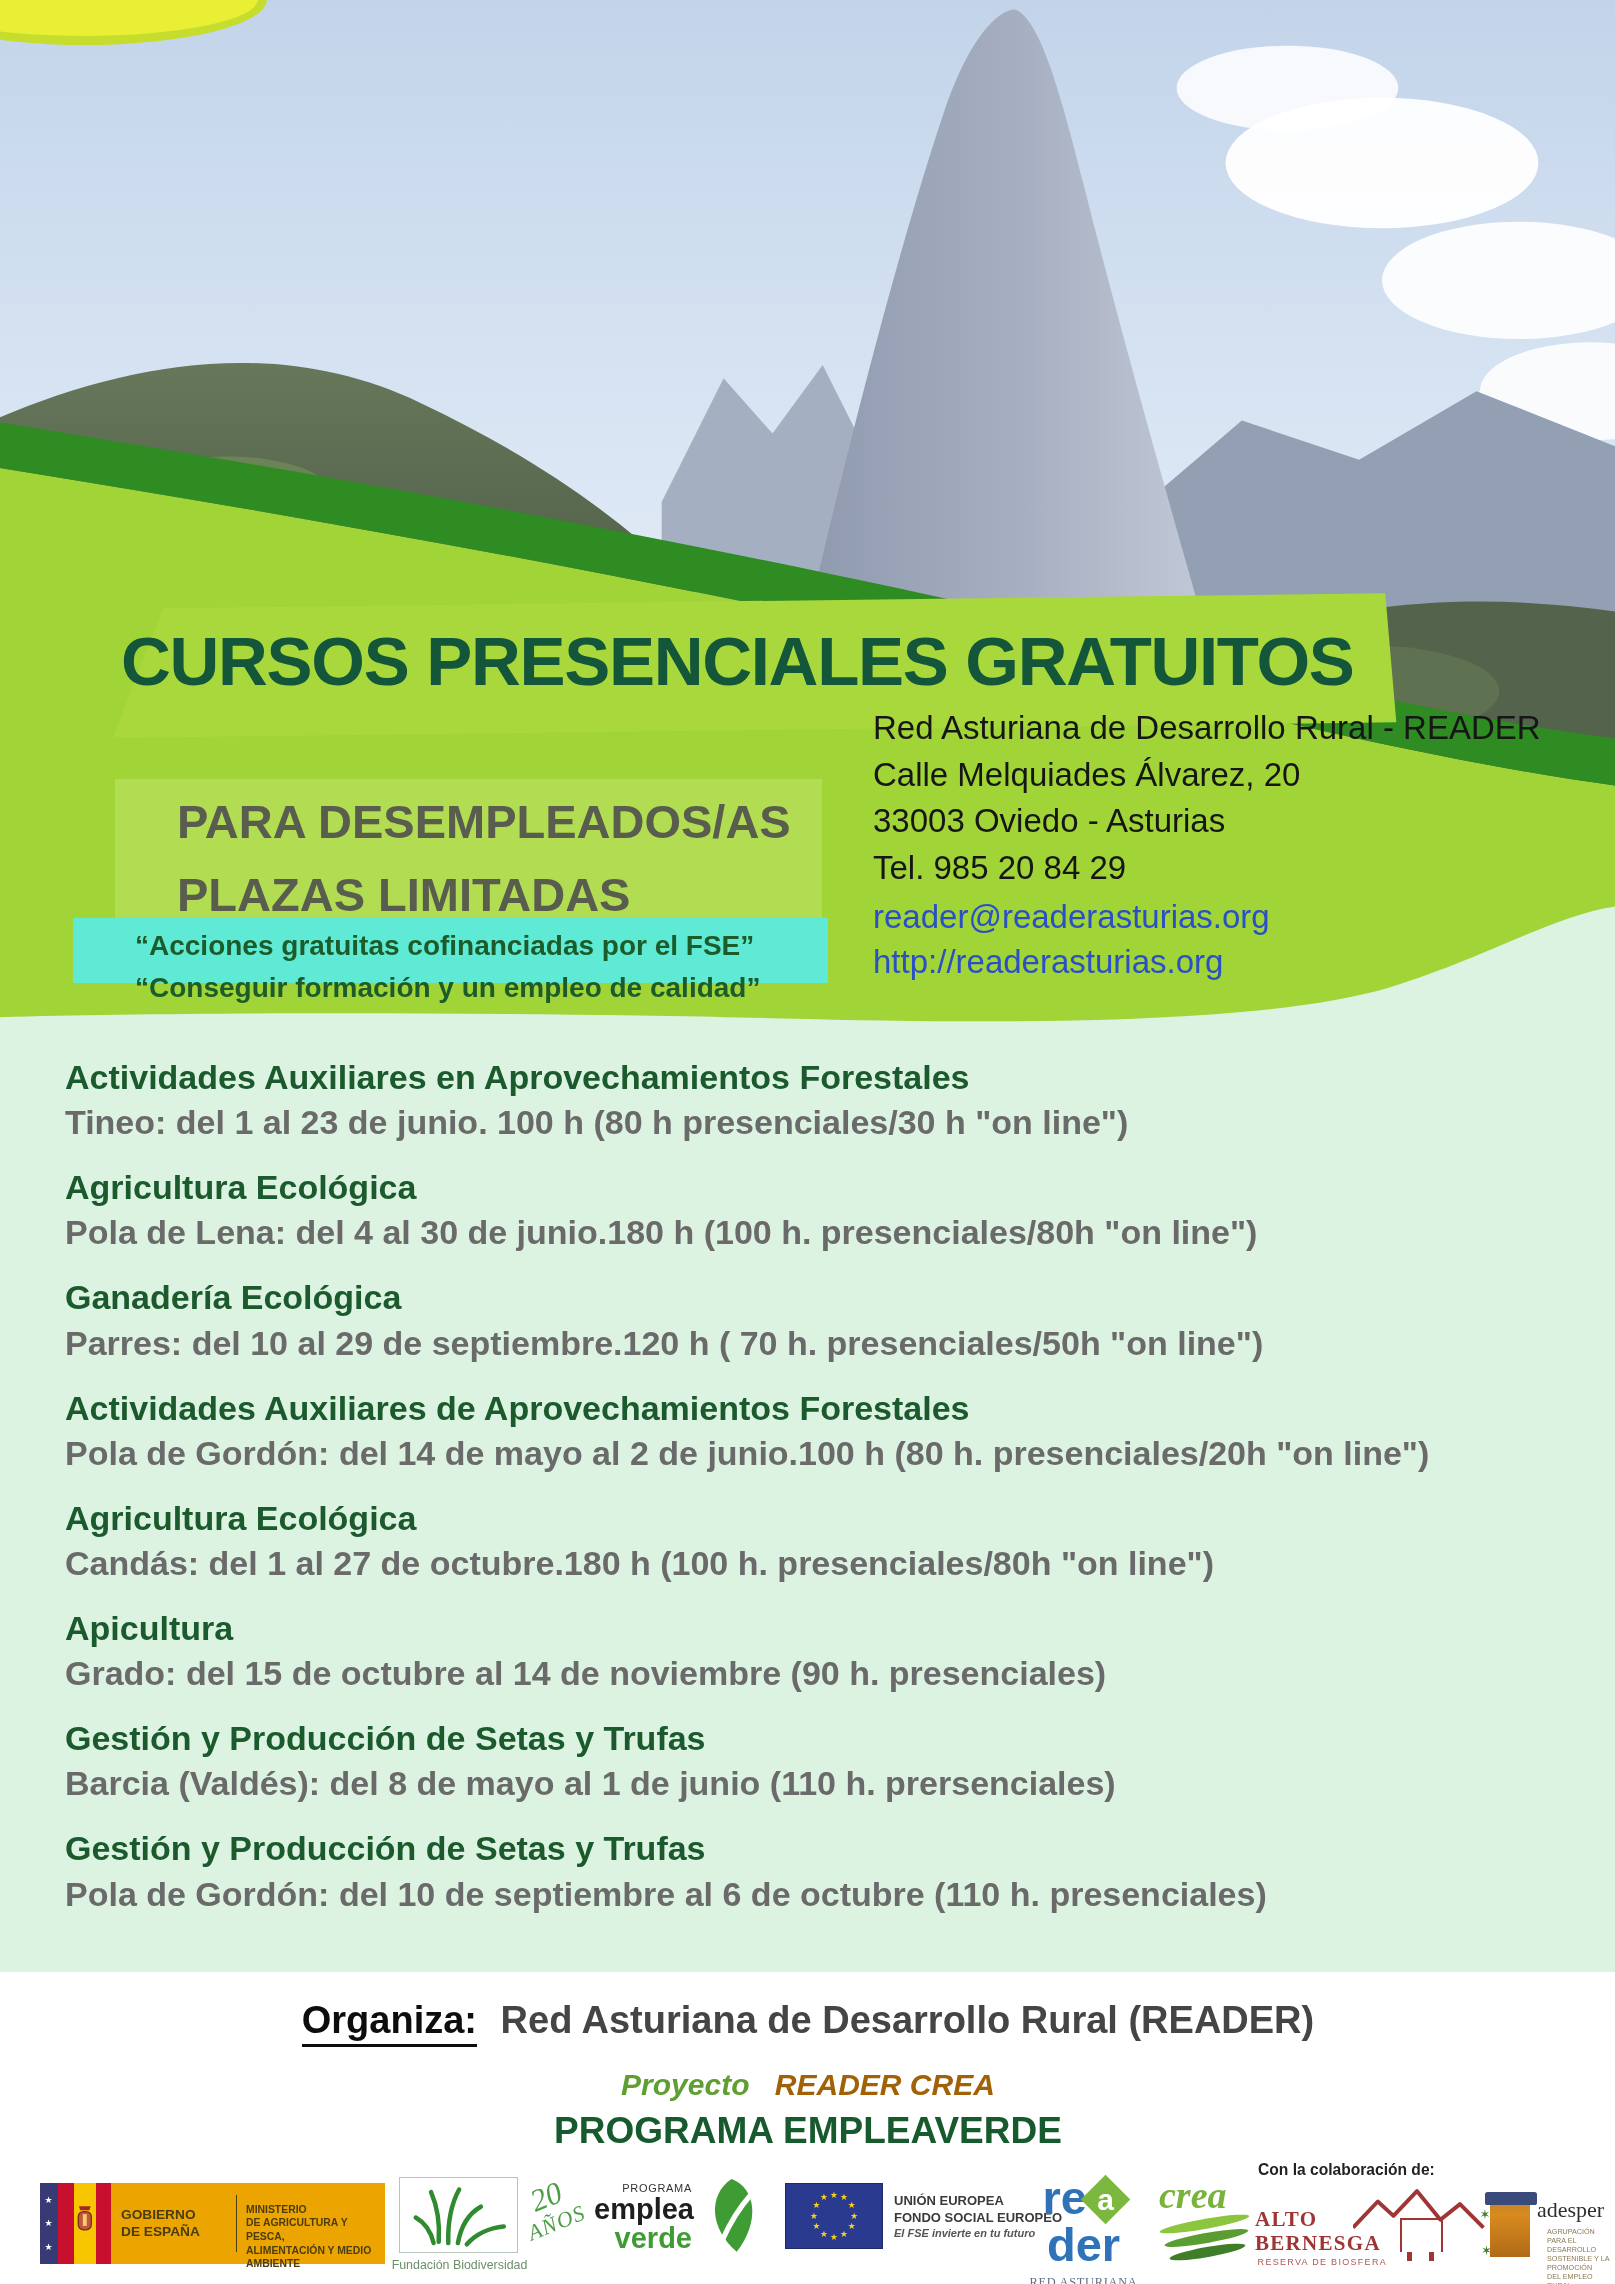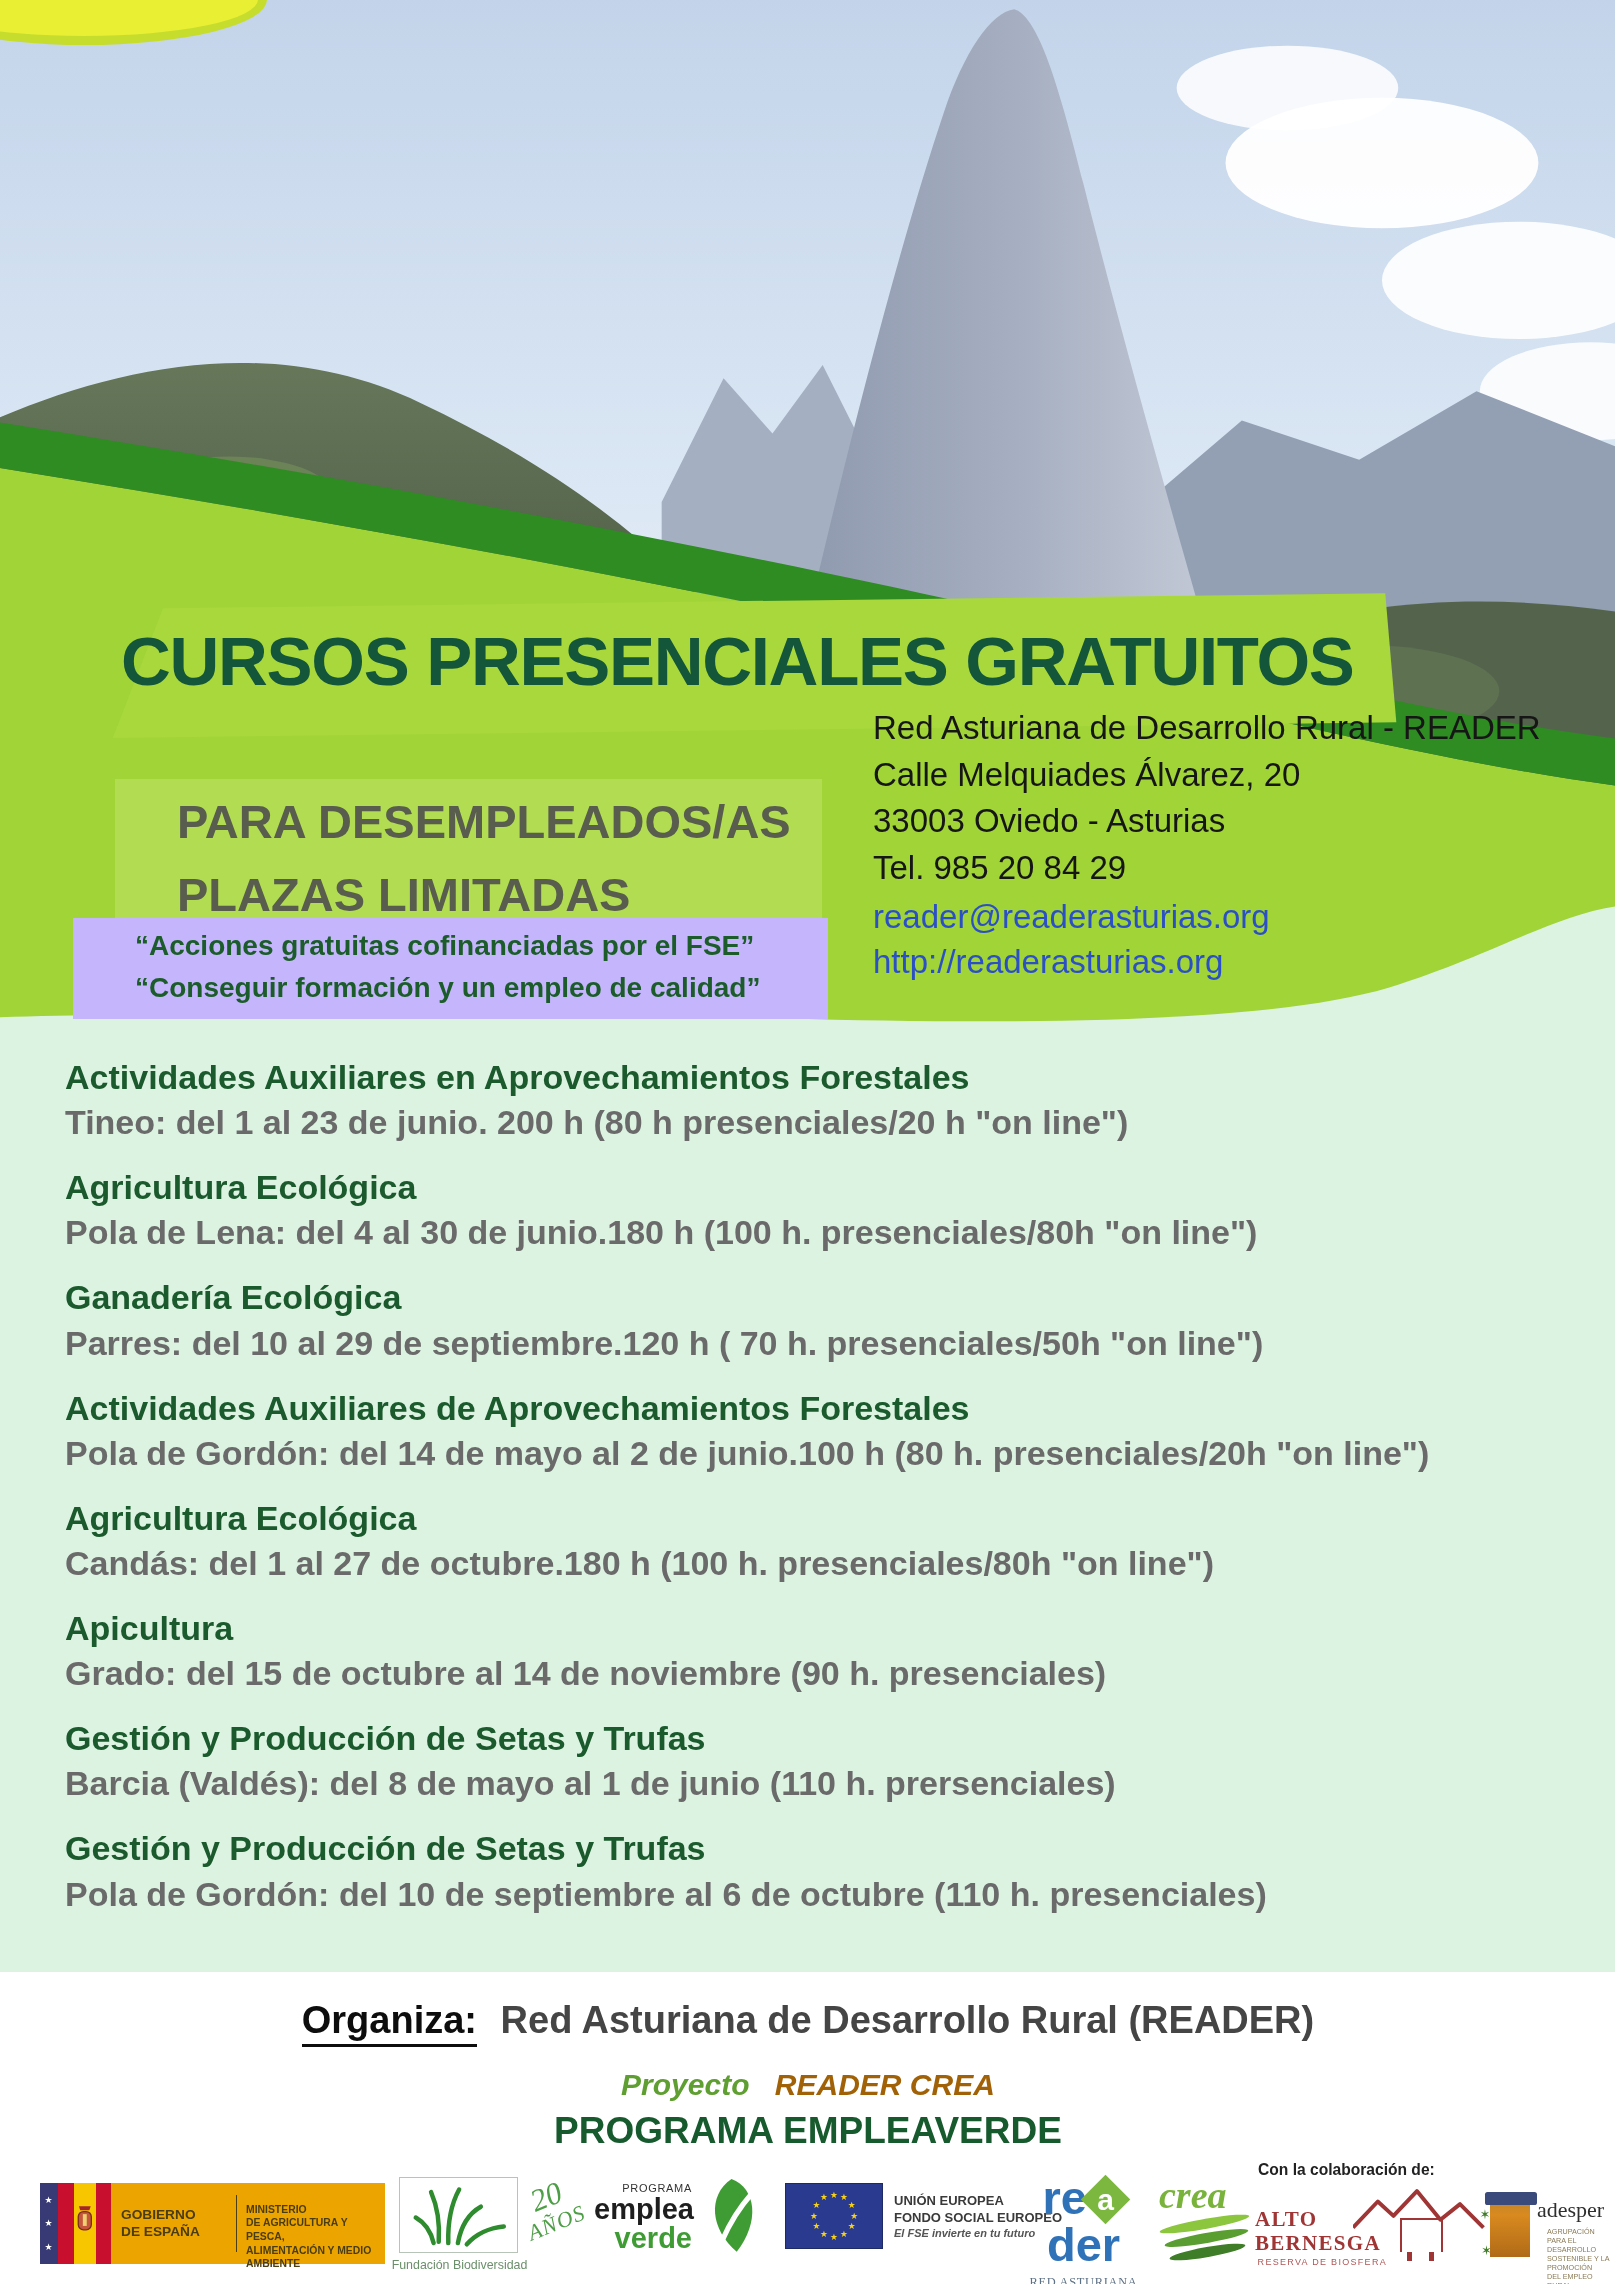--- a/index.html
+++ b/index.html
@@ -16,22 +16,22 @@
   
   .green-wave{position:absolute;left:0;top:365px;width:1616px;height:763px;}
   .title{position:absolute;left:121px;top:622px;width:1369px;margin:0;
         font-size:69px;font-weight:bold;letter-spacing:-1.3px;color:#14563a;z-index:6;}
   .audience-box{position:absolute;left:115px;top:779px;width:707px;height:151px;
         background:#b2dc52;z-index:4;}
   .audience-1{position:absolute;left:177px;top:794px;font-size:47px;font-weight:bold;
         color:#585d4e;z-index:5;}
   .audience-2{position:absolute;left:177px;top:867px;font-size:47px;font-weight:bold;
         color:#585d4e;z-index:5;}
-  .quotes-box{position:absolute;left:73px;top:918px;width:755px;height:101px;
-        background:#c4b5fd;z-index:5;padding:11.7px 0 0 62px;}
+  .quotes-box{position:absolute;left:73px;top:918px;width:755px;height:65px;
+        background:#5eead4;z-index:5;padding:11.7px 0 0 62px;}
   .quote{font-size:28px;font-weight:bold;color:#1c5c2a;margin-bottom:10.4px;}
 
   .contact{position:absolute;left:873px;top:709px;width:717px;z-index:6;}
   .contact-heading{display:inline-block;font-size:35px;font-weight:bold;color:#101010;
         border-bottom:4.6px solid #101010;padding-bottom:5.2px;margin-bottom:18px;}
   .contact-line{font-size:33px;color:#161616;margin-bottom:8.5px;}
   .contact-link{display:block;font-size:33px;color:#2b50c6;text-decoration:none;
         margin-bottom:6.5px;cursor:pointer;}
 
   
@@ -199,21 +199,21 @@
     <div class="contact-line">Tel. 985 20 84 29</div>
     <a class="contact-link" style="margin-top:11.7px">reader@readerasturias.org</a>
     <a class="contact-link">http://readerasturias.org</a>
   </div>
 
   <div class="mint"></div>
 
   <div class="courses">
     <div class="course">
       <div class="course-name">Actividades Auxiliares en Aprovechamientos Forestales</div>
-      <div class="course-details">Tineo: del 1 al 23 de junio. 200 h (80 h presenciales/20 h "on line")</div>
+      <div class="course-details">Tineo: del 1 al 23 de junio. 100 h (80 h presenciales/30 h "on line")</div>
     </div>
     <div class="course">
       <div class="course-name">Agricultura Ecológica</div>
       <div class="course-details">Pola de Lena: del 4 al 30 de junio.180 h (100 h. presenciales/80h "on line")</div>
     </div>
     <div class="course">
       <div class="course-name">Ganadería Ecológica</div>
       <div class="course-details">Parres: del 10 al 29 de septiembre.120 h ( 70 h. presenciales/50h "on line")</div>
     </div>
     <div class="course">

